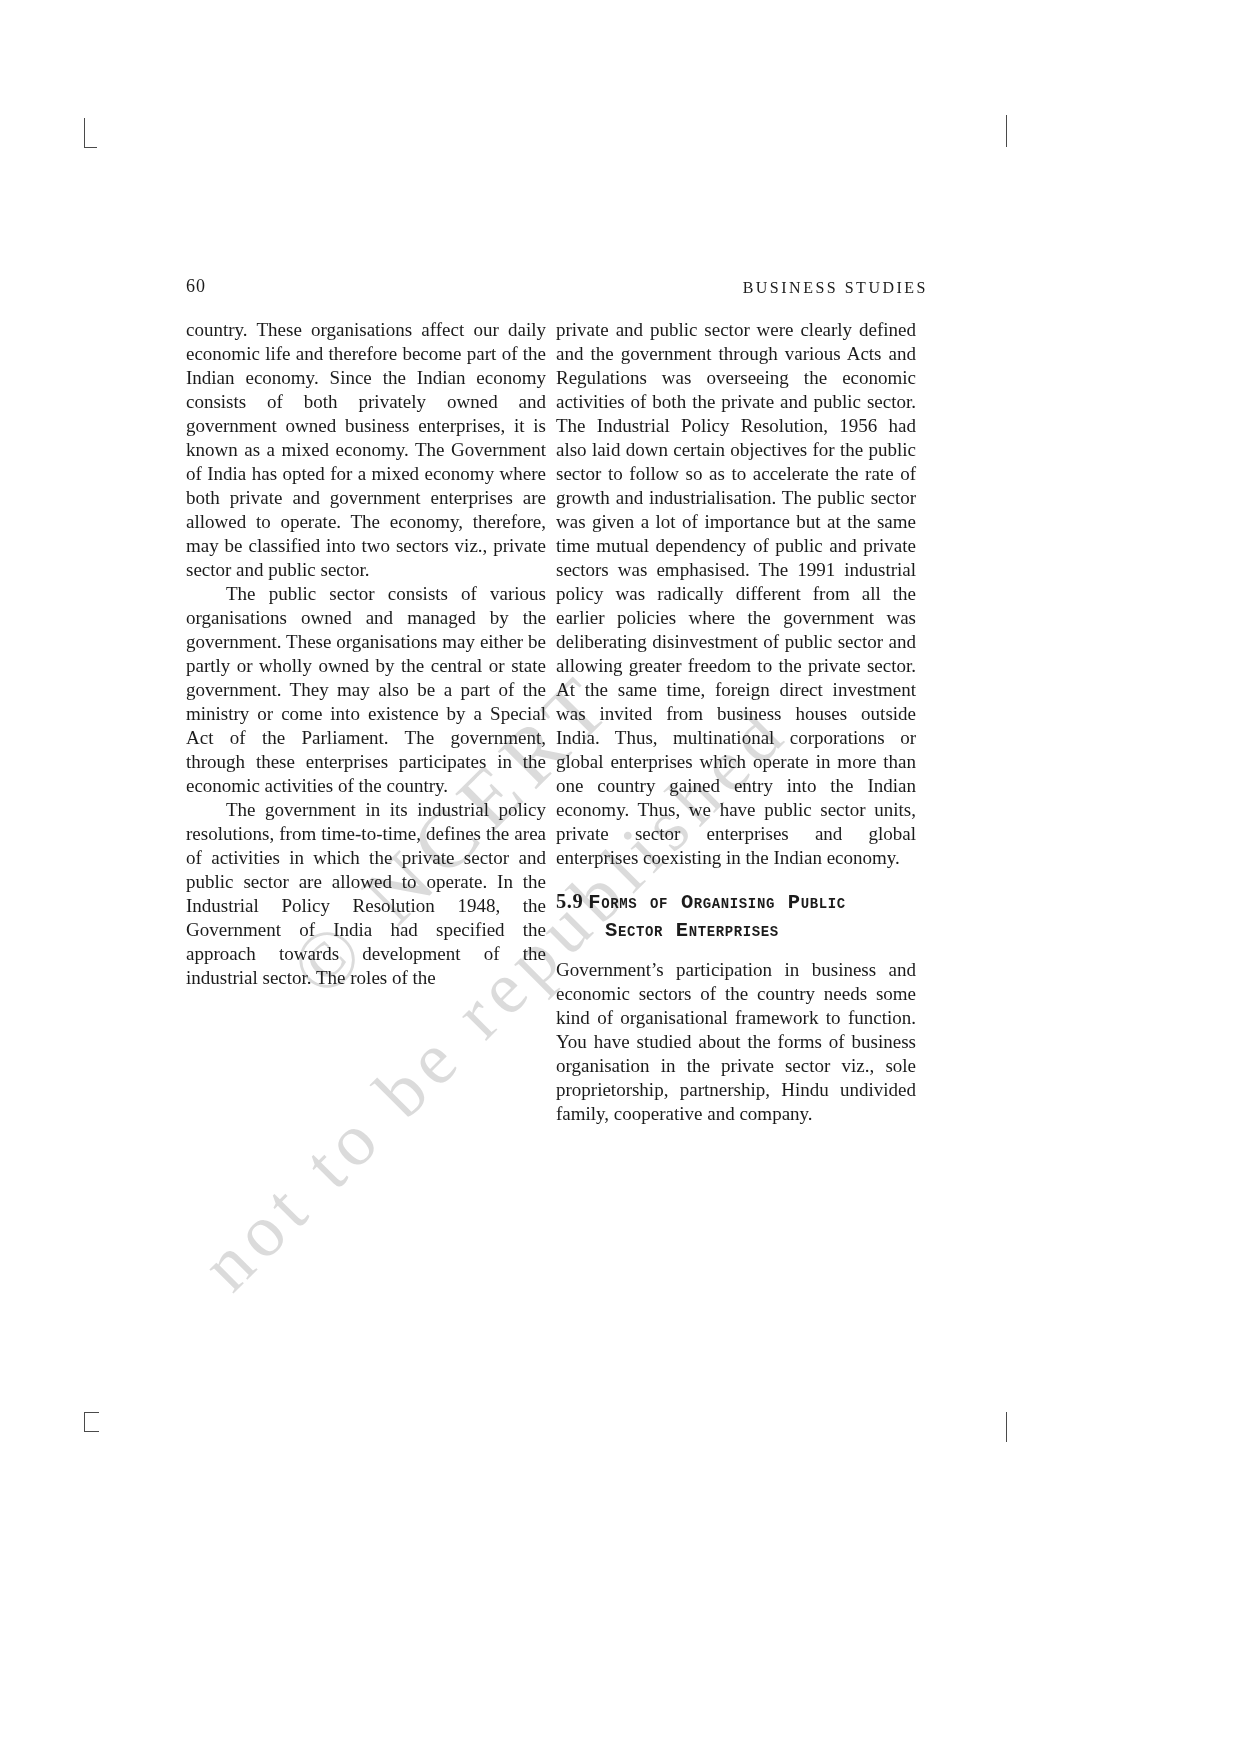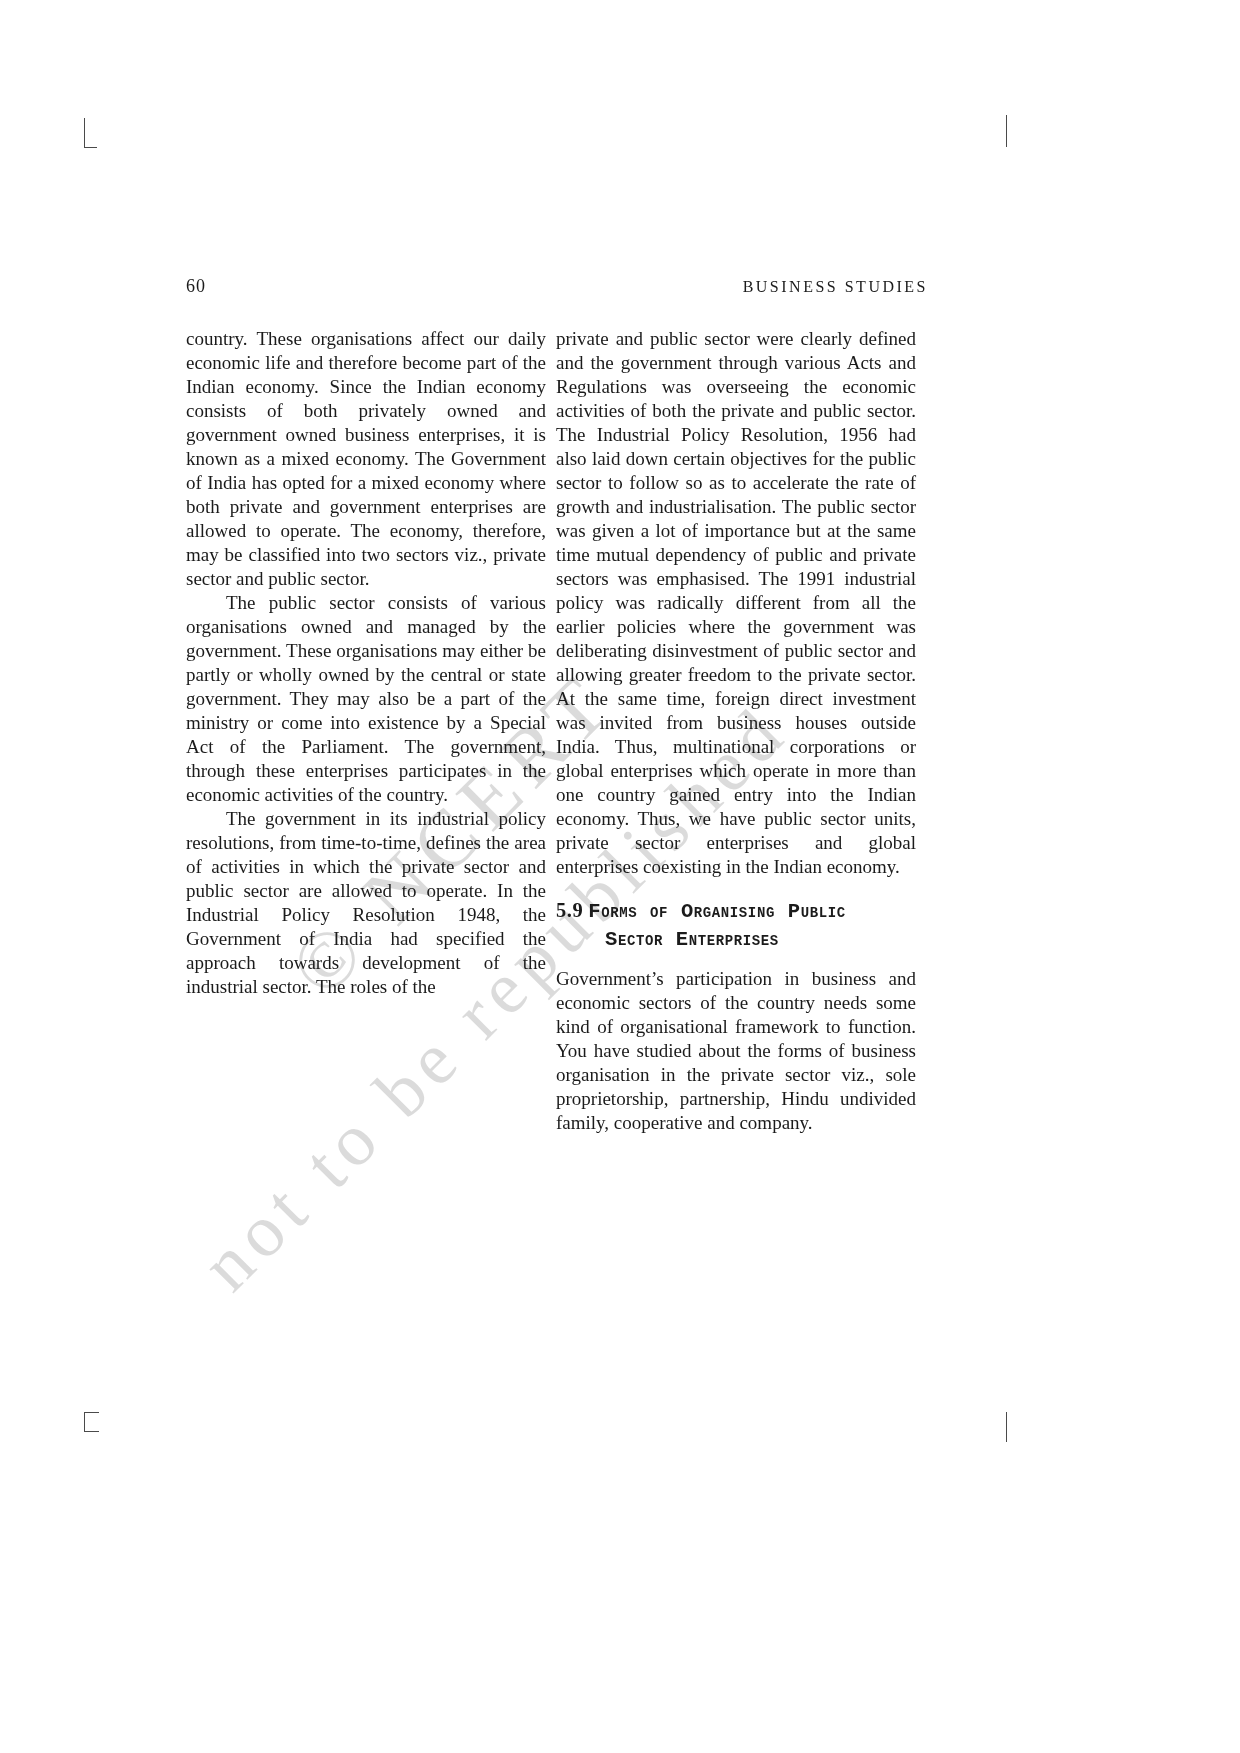--- a/index.html
+++ b/index.html
@@ -21,41 +21,41 @@
   .crop-bl { left: 84px; top: 1412px; width: 15px; height: 20px; border: 1.5px solid #4a4a4a; border-right: none; }
   .crop-br { left: 1006px; top: 1412px; width: 0; height: 30px; border-left: 1.5px solid #4a4a4a; }
 
   
   .runhead {
     position: absolute;
     left: 186px; top: 276px;
     width: 742px;
     display: flex;
     justify-content: space-between;
-    align-items: center;
+    align-items: flex-end;
   }
   .page-number { font-size: 18px; letter-spacing: 1px; }
   .running-title { font-size: 16px; letter-spacing: 2.5px; }
 
   
   .watermark { position: absolute; inset: 0; pointer-events: none; z-index: 1; }
   .wm-line {
     position: absolute;
     font-family: "Liberation Serif", serif;
     color: rgba(90, 90, 90, 0.22);
     white-space: nowrap;
     transform: rotate(-45deg);
     transform-origin: left center;
   }
   .wm-1 { left: 305px; top: 935px; font-size: 82px; letter-spacing: 10px; }
   .wm-2 { left: 215px; top: 1235px; font-size: 74px; letter-spacing: 8px; }
 
   
   .columns { position: absolute; top: 318px; z-index: 2; }
-  .col { position: absolute; width: 360px; font-size: 19px; line-height: 24px; text-align: justify; margin-top: 9px; }
+  .col { position: absolute; width: 360px; font-size: 19px; line-height: 24px; text-align: justify; }
   .col-left  { left: 186px; }
   .col-right { left: 556px; }
   .col p { margin: 0; }
   .col p.indent { text-indent: 40px; }
 
   
   .section-heading {
     font-size: 20.5px;
     font-weight: bold;
     line-height: 26px;

